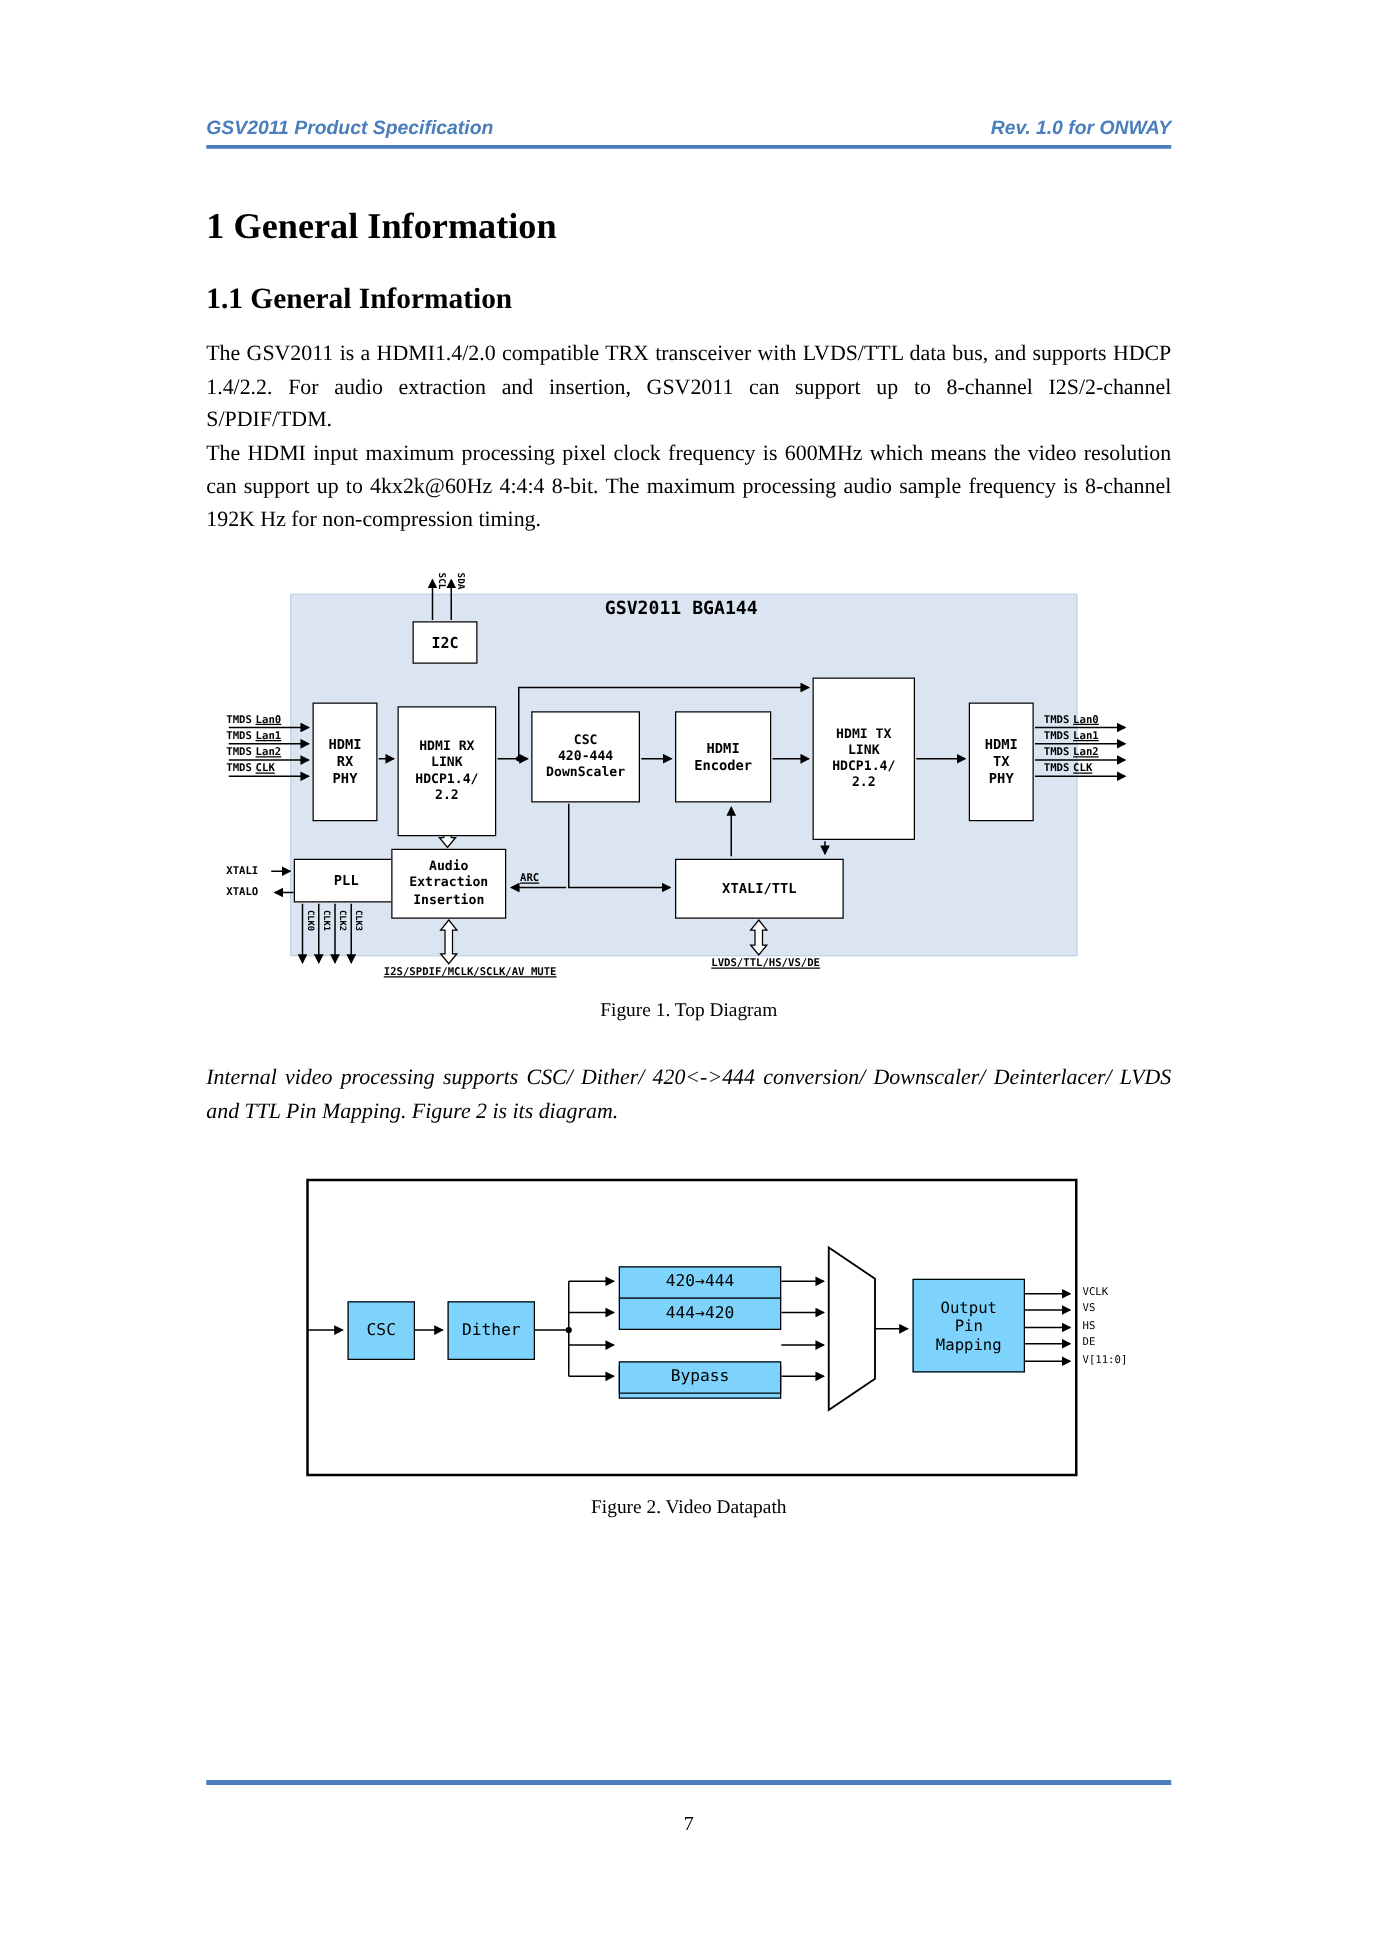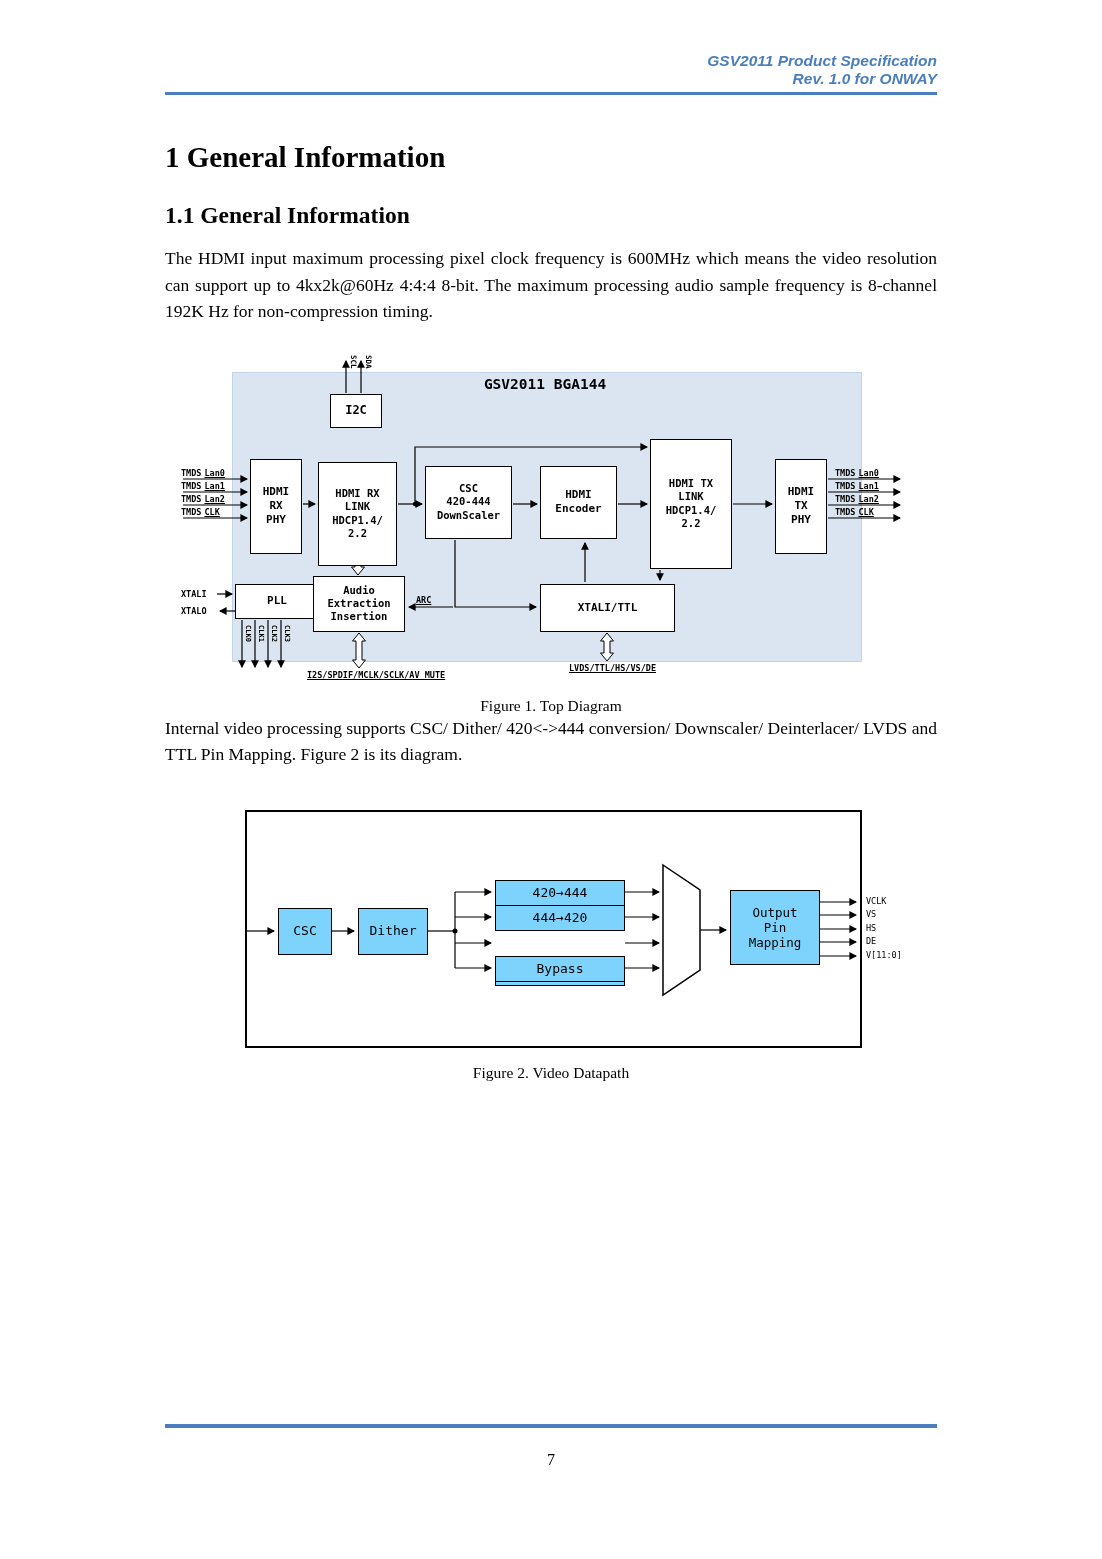--- a/index.html
+++ b/index.html
@@ -3,24 +3,24 @@
 <meta charset="utf-8">
 <style>
   * { margin:0; padding:0; box-sizing:border-box; }
   html,body { background:#ffffff; }
   .page {
     width:1102px; height:1559px; position:relative; background:#fff;
     font-family:"Liberation Serif", serif; color:#000; overflow:hidden;
   }
   
   .hdr {
-    margin:0 165px; padding-top:52px;
+    margin:0 165px; padding-top:94px;
     display:flex; justify-content:space-between; align-items:flex-end;
     font-family:"Liberation Sans", sans-serif; font-weight:bold; font-style:italic;
-    font-size:15.5px; color:var(--accent,#4a7ebc);flex-direction:column;
+    font-size:15.5px; color:var(--accent,#4a7ebc);
   }
   .hdr-rule { margin:4px 165px 0; border-top:3.5px solid var(--accent,#4a7ebc); }
   
   .content { margin:0 165px; }
   h1 { font-size:29px; font-weight:bold; margin-top:46px; }
   h2 { font-size:23.5px; font-weight:bold; margin-top:28px; margin-bottom:16px; }
   p  { font-size:17.5px; line-height:26.5px; text-align:justify; }
   .caption { text-align:center; font-size:15.5px; margin-top:8px; }
   
   .fig { position:relative; width:772px; }
@@ -75,20 +75,21 @@
 
   <div class="hdr">
     <span>GSV2011 Product Specification</span>
     <span>Rev. 1.0 for ONWAY</span>
   </div>
   <div class="hdr-rule"></div>
 
   <div class="content">
     <h1>1 General Information</h1>
     <h2>1.1 General Information</h2>
+    <p>The GSV2011 is a HDMI1.4/2.0 compatible TRX transceiver with LVDS/TTL data bus, and supports HDCP 1.4/2.2. For audio extraction and insertion, GSV2011 can support up to 8-channel I2S/2-channel S/PDIF/TDM.</p>
     <p>The HDMI input maximum processing pixel clock frequency is 600MHz which means the video resolution can support up to 4kx2k@60Hz 4:4:4 8-bit. The maximum processing audio sample frequency is 8-channel 192K Hz for non-compression timing.</p>
 
     <div class="fig fig1">
       <div class="bgblue" style="left: 67px; top: 23px; width: 630px; height: 290px; background: rgb(219, 229, 241);"></div>
 
       <svg class="ov" width="772" height="340">
         <defs>
           <marker id="ah" viewBox="0 0 10 10" refX="8.5" refY="5" markerWidth="6.5" markerHeight="6.5" orient="auto">
             <path d="M0,0L10,5L0,10z"></path>
           </marker>
@@ -188,21 +189,21 @@
 
       <div class="vlbl" style="left:184px;top:6px;font-size:7.5px;">SCL</div>
       <div class="vlbl" style="left:199px;top:6px;font-size:7.5px;">SDA</div>
       <div class="vlbl" style="left:79px;top:276px;font-size:7px;">CLK0</div>
       <div class="vlbl" style="left:92px;top:276px;font-size:7px;">CLK1</div>
       <div class="vlbl" style="left:105px;top:276px;font-size:7px;">CLK2</div>
       <div class="vlbl" style="left:118px;top:276px;font-size:7px;">CLK3</div>
     </div>
     <div class="caption">Figure 1. Top Diagram</div>
 
-    <p style="">Internal video processing supports CSC/ Dither/ 420&lt;-&gt;444 conversion/ Downscaler/ Deinterlacer/ LVDS and TTL Pin Mapping. Figure 2 is its diagram.</p>
+    <p style="margin-top:30px;font-style:italic;">Internal video processing supports CSC/ Dither/ 420&lt;-&gt;444 conversion/ Downscaler/ Deinterlacer/ LVDS and TTL Pin Mapping. Figure 2 is its diagram.</p>
 
     <div class="fig fig2">
       <div style="position:absolute;left:80px;top:0;width:617px;height:238px;border:2px solid #000;"></div>
 
       <svg class="ov" width="772" height="240">
         <defs>
           <marker id="ah2" viewBox="0 0 10 10" refX="8.5" refY="5" markerWidth="6.5" markerHeight="6.5" orient="auto">
             <path d="M0,0L10,5L0,10z"></path>
           </marker>
         </defs>

